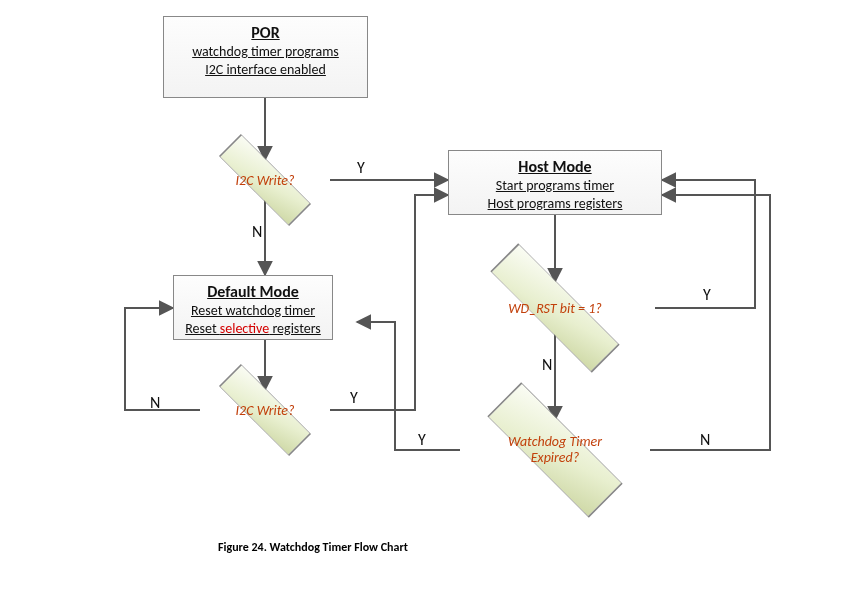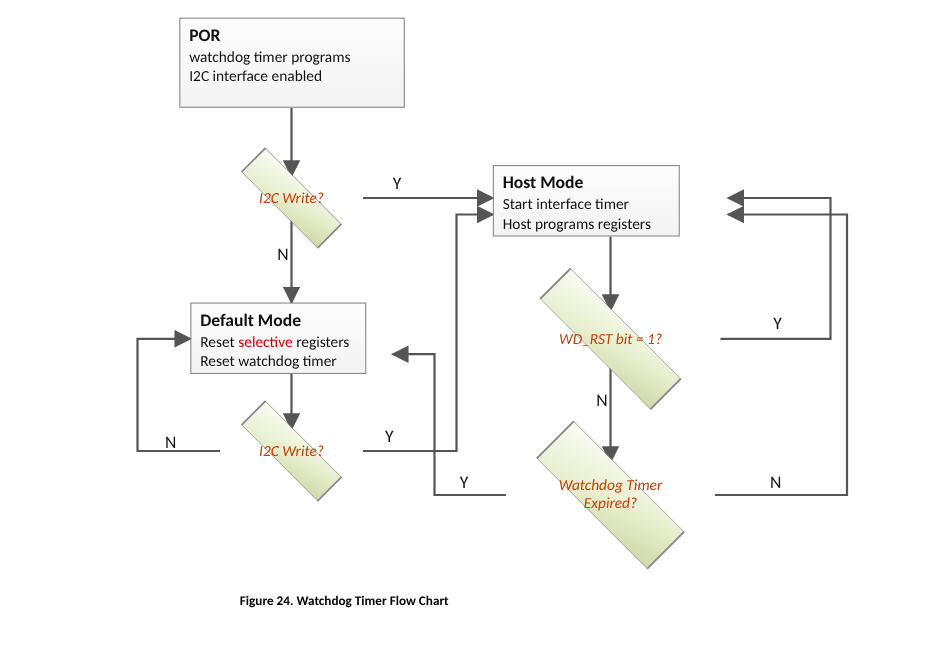--- a/index.html
+++ b/index.html
@@ -9,25 +9,27 @@
     font-family: "Segoe UI", "Calibri", Arial, sans-serif;
     width: 865px;
     height: 604px;
     position: relative;
     overflow: hidden;
   }
   .box {
     position: absolute;
     border: 1px solid #888;
     background: linear-gradient(#fdfdfd, #f3f3f3);
+    text-align: center;
     box-sizing: border-box;
     padding: 6px 8px;
     font-size: 14px;
     line-height: 1.25;
     color: #111;
+    text-decoration: underline;
   }
   .box .title { font-weight: 600; font-size: 16px; }
   .diamond {
     position: absolute;
     width: 0; height: 0; 
   }
   .diamond .shape {
     position: absolute;
     transform: translate(-50%, -50%) rotate(45deg);
     background: linear-gradient(135deg, #fafcf4 0%, #e8efcf 55%, #cfd9a7 100%);
@@ -103,34 +105,34 @@
   <div>I2C interface enabled</div>
 </div>
 
 <div class="diamond" style="left:265px; top:180px;">
   <div class="shape" style="width:60px; height:60px; transform: translate(-50%,-50%) rotate(45deg) scaleX(1.6) scaleY(0.5);"></div>
   <div class="label">I2C Write?</div>
 </div>
 
 <div class="box" style="left:173px; top:275px; width:160px; height:65px;">
   <div class="title">Default Mode</div>
+  <div>Reset watchdog timer</div>
   <div>
     <span>Reset </span><span class="highlight-red">selective</span><span> registers</span>
   </div>
-  <div>Reset watchdog timer</div>
 </div>
 
 <div class="diamond" style="left:265px; top:410px;">
   <div class="shape" style="width:60px; height:60px; transform: translate(-50%,-50%) rotate(45deg) scaleX(1.6) scaleY(0.5);"></div>
   <div class="label">I2C Write?</div>
 </div>
 
-<div class="box" style="left:448px; top:150px; width:170px; height:65px;">
+<div class="box" style="left:448px; top:150px; width:214px; height:65px;">
   <div class="title">Host Mode</div>
-  <div>Start interface timer</div>
+  <div>Start programs timer</div>
   <div>Host programs registers</div>
 </div>
 
 <div class="diamond" style="left:555px; top:308px;">
   <div class="shape" style="width:80px; height:80px; transform: translate(-50%,-50%) rotate(45deg) scaleX(1.75) scaleY(0.48);"></div>
   <div class="label">WD_RST bit = 1?</div>
 </div>
 
 <div class="diamond" style="left:555px; top:450px;">
   <div class="shape" style="width:85px; height:85px; transform: translate(-50%,-50%) rotate(45deg) scaleX(1.65) scaleY(0.55);"></div>

